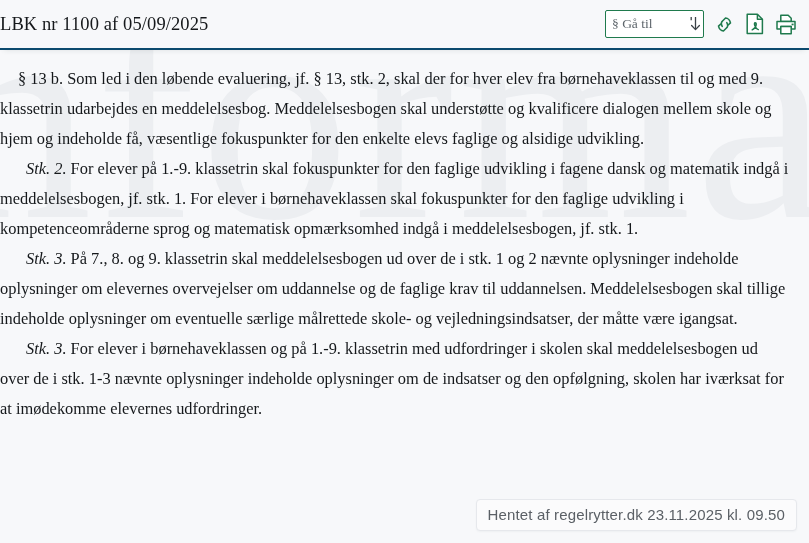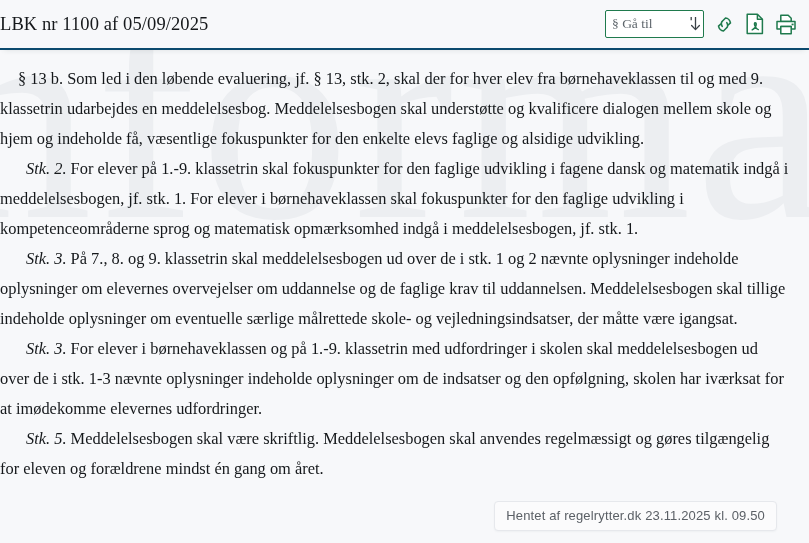--- a/index.html
+++ b/index.html
@@ -131,29 +131,29 @@
     padding: 0 6px 0 0;
     letter-spacing: 0;
   }
   .para + .para { margin-top: 0px; }
   .lead { font-weight: 400; }
   .stk-label { font-style: italic; margin-left: 8px; }
 
   
   .footer-badge {
     position: absolute;
-    right: 32px;
+    right: 12px;
     bottom: 12px;
     z-index: 4;
     background: #fbfbfc;
     border: 1px solid #e6e8ec;
     border-radius: 4px;
     padding: 6px 11px 7px 11px;
     font-family: "Liberation Sans", sans-serif;
-    font-size: 13px;
+    font-size: 15px;
     color: #5b6066;
     letter-spacing: .15px;
     white-space: nowrap;
     box-shadow: 0 1px 2px rgba(30,40,50,0.04);
   }
 </style>
 </head>
 <body>
 
 <div id="app">
@@ -211,19 +211,18 @@
   <div class="doc">
 
     <p class="para lead"><span>§ 13 b. Som led i den løbende evaluering, jf. § 13, stk. 2, skal der for hver elev fra børnehaveklassen til og med 9. klassetrin udarbejdes en meddelelsesbog. Meddelelsesbogen skal understøtte og kvalificere dialogen mellem skole og hjem og indeholde få, væsentlige fokuspunkter for den enkelte elevs faglige og alsidige udvikling.</span></p>
 
     <p class="para"><span class="stk-label">Stk. 2.</span><span> For elever på 1.-9. klassetrin skal fokuspunkter for den faglige udvikling i fagene dansk og matematik indgå i meddelelsesbogen, jf. stk. 1. For elever i børnehaveklassen skal fokuspunkter for den faglige udvikling i kompetenceområderne sprog og matematisk opmærksomhed indgå i meddelelsesbogen, jf. stk. 1.</span></p>
 
     <p class="para"><span class="stk-label">Stk. 3.</span><span> På 7., 8. og 9. klassetrin skal meddelelsesbogen ud over de i stk. 1 og 2 nævnte oplysninger indeholde oplysninger om elevernes overvejelser om uddannelse og de faglige krav til uddannelsen. Meddelelsesbogen skal tillige indeholde oplysninger om eventuelle særlige målrettede skole- og vejledningsindsatser, der måtte være igangsat.</span></p>
 
     <p class="para"><span class="stk-label">Stk. 3.</span><span> For elever i børnehaveklassen og på 1.-9. klassetrin med udfordringer i skolen skal meddelelsesbogen ud over de i stk. 1-3 nævnte oplysninger indeholde oplysninger om de indsatser og den opfølgning, skolen har iværksat for at imødekomme elevernes udfordringer.</span></p>
 
-    <p class="para"><span class="stk-label">Stk. 5.</span><span> Meddelelsesbogen skal være skriftlig. Meddelelsesbogen skal anvendes regelmæssigt og gøres tilgængelig for eleven og forældrene mindst én gang om året.</span></p>
 
   </div>
 
   <div class="footer-badge">Hentet af regelrytter.dk 23.11.2025 kl. 09.50</div>
 
 </div>
 
 </body></html>

